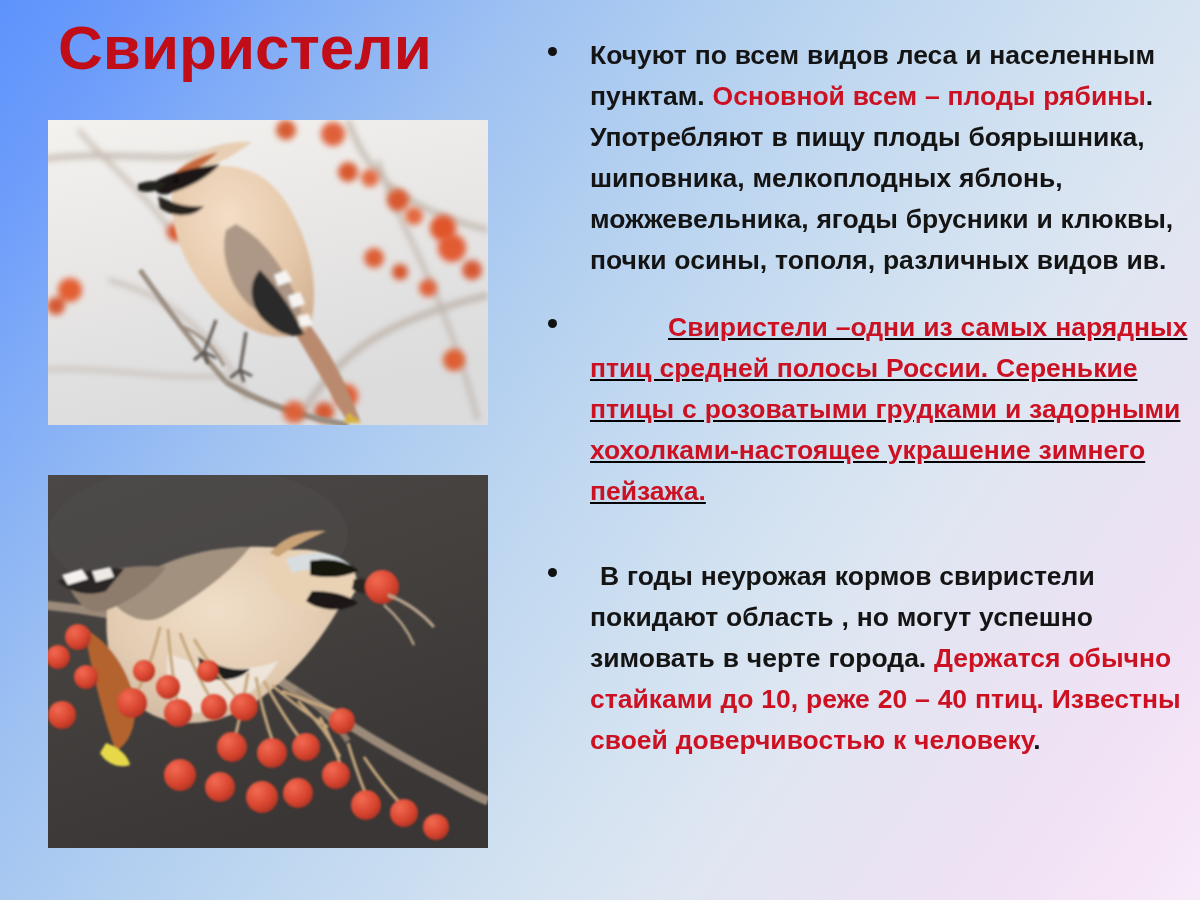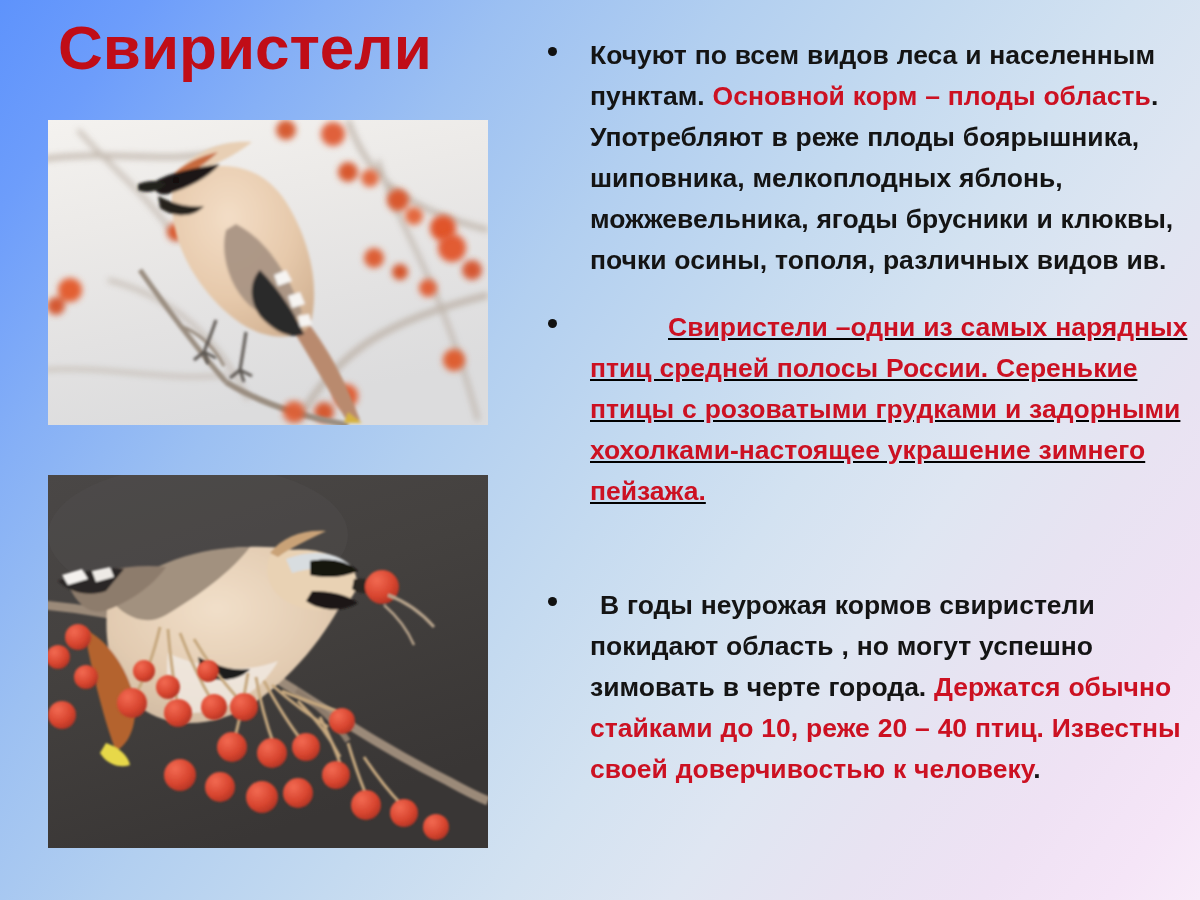--- a/index.html
+++ b/index.html
@@ -97,21 +97,21 @@
     font-weight: bold;
     color: #141414;
     text-align: left;
     word-spacing: 0.5px;
   }
   .red { color: #cc1122; }
   .blk { color: #141414; }
 
   .p1 { margin-top: 6px; }
   .p2 { margin-top: 21px; text-decoration: underline; }
-  .p3 { margin-top: 73px; }
+  .p3 { margin-top: 44px; }
 
   .indent { display: inline-block; width: 78px; }
   .indent-sm { display: inline-block; width: 10px; }
 </style>
 </head>
 <body>
 
 <div class="slide">
 
   <div class="title">Свиристели</div>
@@ -318,21 +318,21 @@
         <circle cx="388" cy="352" r="13" fill="url(#berryg)"></circle>
         <circle cx="160" cy="196" r="11" fill="url(#berryg)"></circle>
       </g>
     </svg>
   </div>
 
   <div class="body-col">
 
     <div class="bullet-row p1">
       <span class="bullet-dot"></span>
-      <p class="para"><span class="blk">Кочуют по всем видов леса и населенным пунктам. </span><span class="red">Основной корм – плоды область</span><span class="blk">. Употребляют в реже плоды боярышника, шиповника, мелкоплодных яблонь, можжевельника, ягоды брусники и клюквы, почки осины, тополя, различных видов ив.</span></p>
+      <p class="para"><span class="blk">Кочуют по всем видов леса и населенным пунктам. </span><span class="red">Основной всем – плоды рябины</span><span class="blk">. Употребляют в пищу плоды боярышника, шиповника, мелкоплодных яблонь, можжевельника, ягоды брусники и клюквы, почки осины, тополя, различных видов ив.</span></p>
     </div>
 
     <div class="bullet-row p2">
       <span class="bullet-dot"></span>
       <p class="para"><span class="indent"></span><span class="red">Свиристели –одни из самых нарядных птиц средней полосы России. Серенькие птицы с розоватыми грудками и задорными хохолками-настоящее украшение зимнего пейзажа.</span></p>
     </div>
 
     <div class="bullet-row p3">
       <span class="bullet-dot"></span>
       <p class="para"><span class="indent-sm"></span><span class="blk">В годы неурожая кормов свиристели покидают область , но могут успешно зимовать в черте города. </span><span class="red">Держатся обычно стайками до 10, реже 20 – 40 птиц. Известны  своей доверчивостью к человеку</span><span class="blk">.</span></p>

